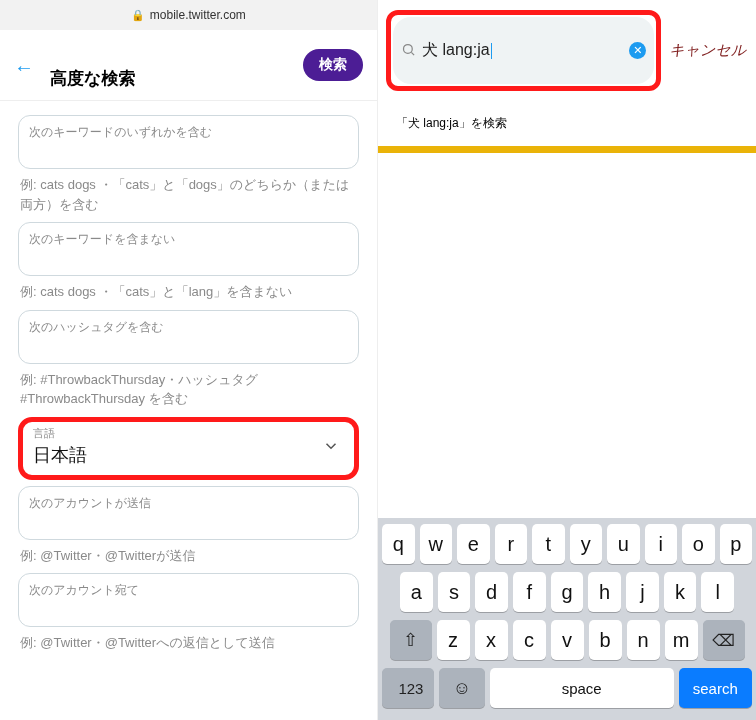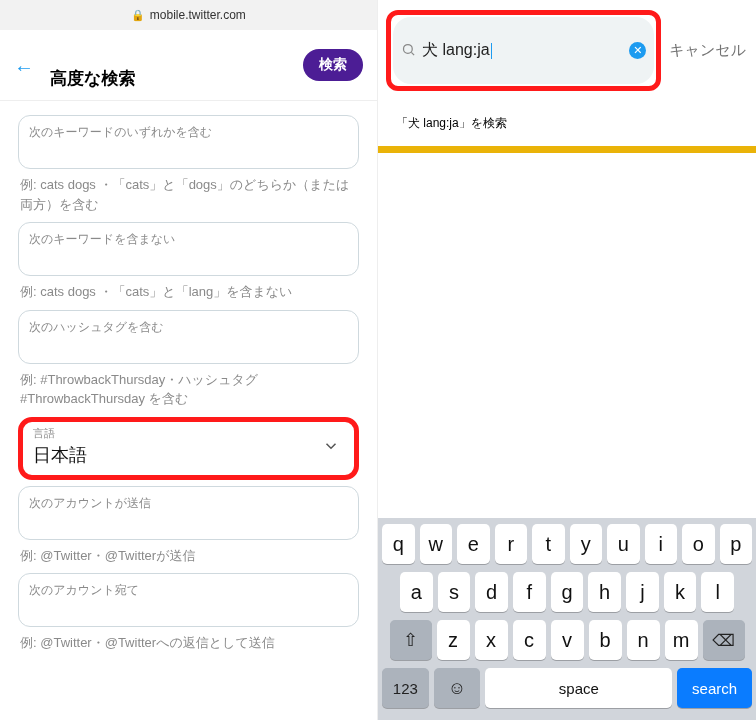--- a/index.html
+++ b/index.html
@@ -122,21 +122,21 @@
     background:#1d9bf0;
     vertical-align:middle;
     margin-left:1px;
   }
   .clear-circle {
     width: 17px; height: 17px; border-radius: 50%;
     background: #1d9bf0; color: #fff; font-size: 11px;
     display: flex; align-items: center; justify-content: center;
     cursor: pointer;
   }
-  .cancel { color: #737373; font-size: 15px; cursor: pointer; white-space: nowrap; }
+  .cancel { color: #7f1d1d; font-size: 15px; cursor: pointer; white-space: nowrap; font-style: italic; }
   .suggestion {
     padding: 14px 18px;
     border-bottom: 7px solid #eab308;
     font-size: 12px;
   }
 
   
   .keyboard {
     position: absolute;
     bottom: 0;
@@ -157,21 +157,21 @@
     justify-content: center;
     font-size: 20px;
     color: #111;
     box-shadow: 0 1px 0 rgba(0,0,0,0.25);
     cursor: pointer;
   }
   .krow2 { padding: 0 18px; }
   .key.mod { background: #acb3bc; max-width: 42px; font-size: 16px; color: #222; }
   .key.space { max-width: none; flex: 4; font-size: 15px; }
   .key.search-key { background: #0a7cff; color: #fff; max-width: none; flex: 1.6; font-size: 15px; }
-  .key.num { max-width: none; flex: 1; font-size: 15px; }
+  .key.num { max-width: none; flex: 1; font-size: 15px; padding-left: 6px; }
   .key.emoji { max-width: none; flex: 1; font-size: 18px; }
   .krow4 .key { max-width: none; }
   .shift-icon { font-size: 18px; }
 </style>
 </head>
 <body>
 
 <div class="pane left">
   <div class="url-bar">
     <span class="lock">🔒</span>

